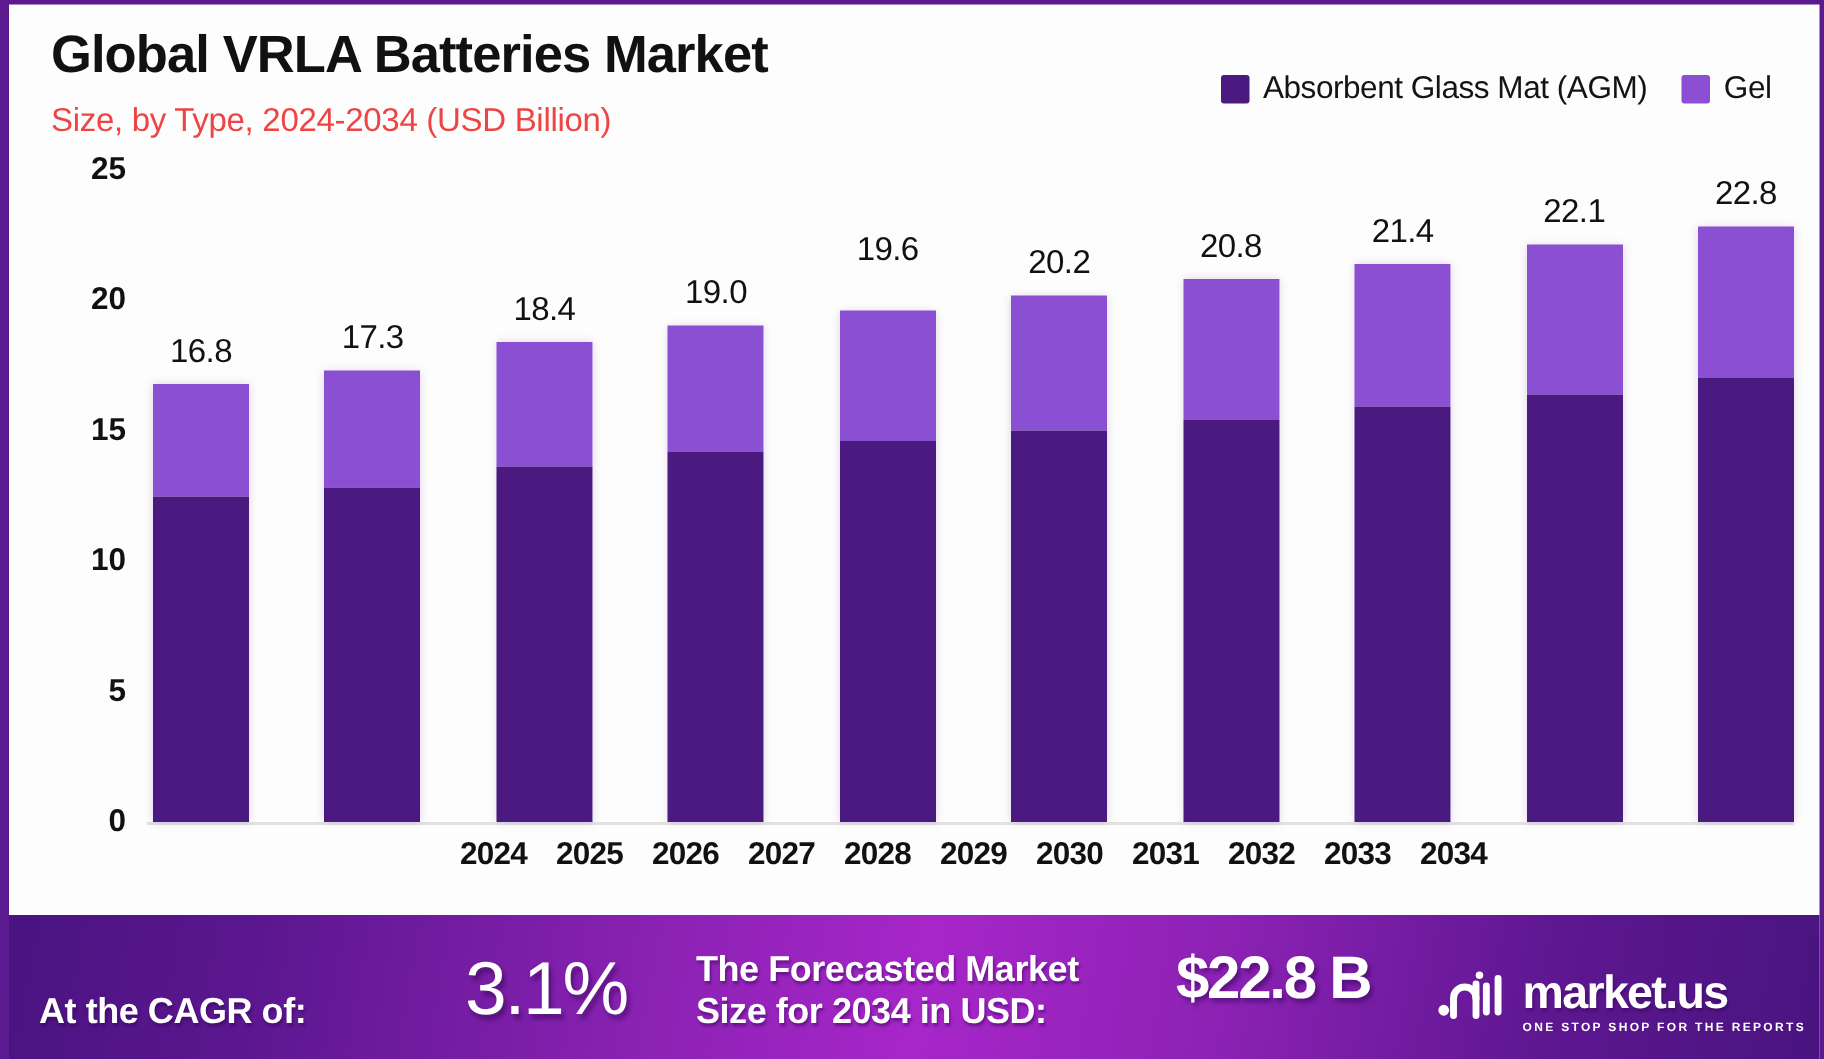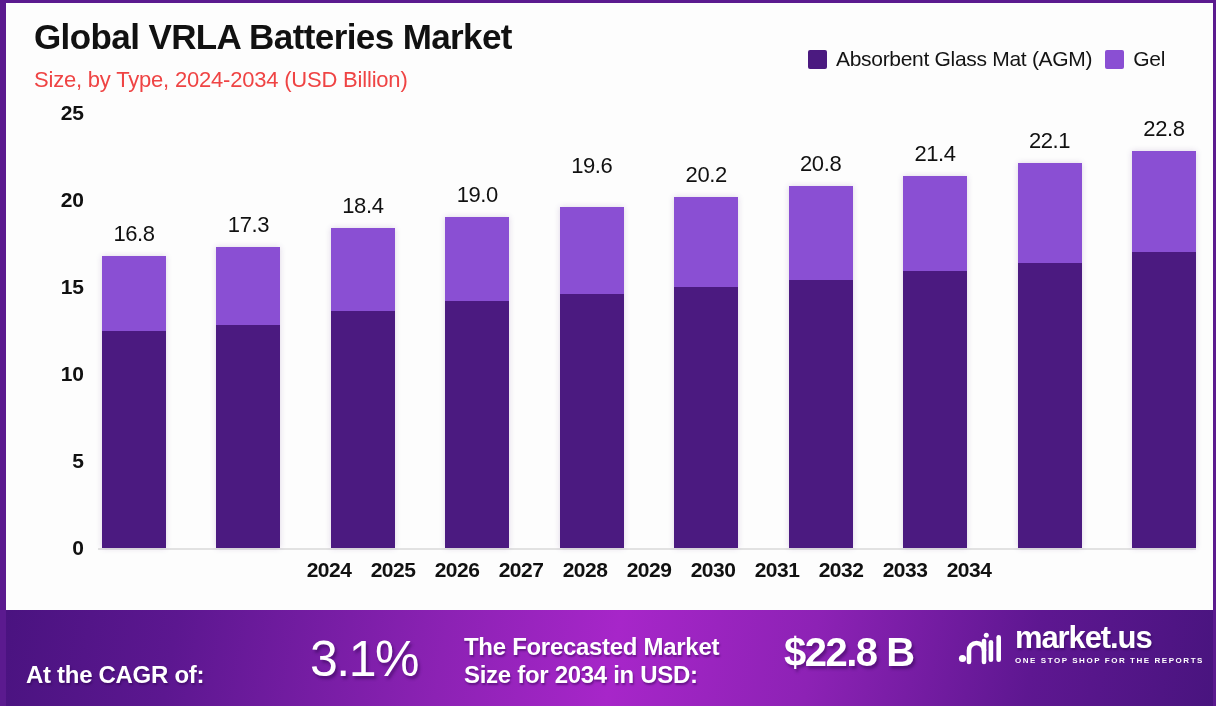--- a/index.html
+++ b/index.html
@@ -32,22 +32,22 @@
     font-size:35px; font-weight:bold; color:#111111;
     letter-spacing:-0.6px; line-height:1.05; white-space:nowrap;
   }
   #sub-title {
     font-size:22px; color:#ef4444; margin-top:11px;
     letter-spacing:-0.2px; white-space:nowrap; font-weight:400;
   }
 
   
   #legend {
-    position:absolute; right:48px; top:44px;
-    display:flex; align-items:center; gap:13px;
+    position:absolute; right:32px; top:44px;
+    display:flex; align-items:center; gap:23px;
   }
   .legend-item { display:flex; align-items:center; gap:9px; }
   .legend-swatch {
     width:19px; height:19px; border-radius:2px; flex:none;
   }
   .legend-label {
     font-size:21px; color:#141414; white-space:nowrap; letter-spacing:-0.3px;
   }
 
   
@@ -124,22 +124,22 @@
   #size-caption { position:absolute; left:458px; top:23px; font-size:24px; }
   #size-value {
     position:absolute; left:778px; top:20px;
     font-size:40px; font-weight:bold; color:#fff;
     text-shadow:2px 3px 3px rgba(40,0,70,.45); letter-spacing:-1.5px;
     white-space:nowrap;
   }
 
   
   #logo {
-    position:absolute; right:18px; top:12px;
-    display:flex; align-items:flex-end; gap:11px;
+    position:absolute; right:18px; top:36px;
+    display:flex; align-items:flex-start; gap:11px;
   }
   #logo-mark { width:46px; height:34px; flex:none; }
   #logo-text-block { display:flex; flex-direction:column; }
   #logo-wordmark {
     font-size:31px; font-weight:bold; color:#ffffff;
     letter-spacing:-1.1px; line-height:1;
     text-shadow:1px 2px 2px rgba(40,0,70,.4);
   }
   #logo-tagline {
     font-size:8px; font-weight:bold; color:#ffffff;

